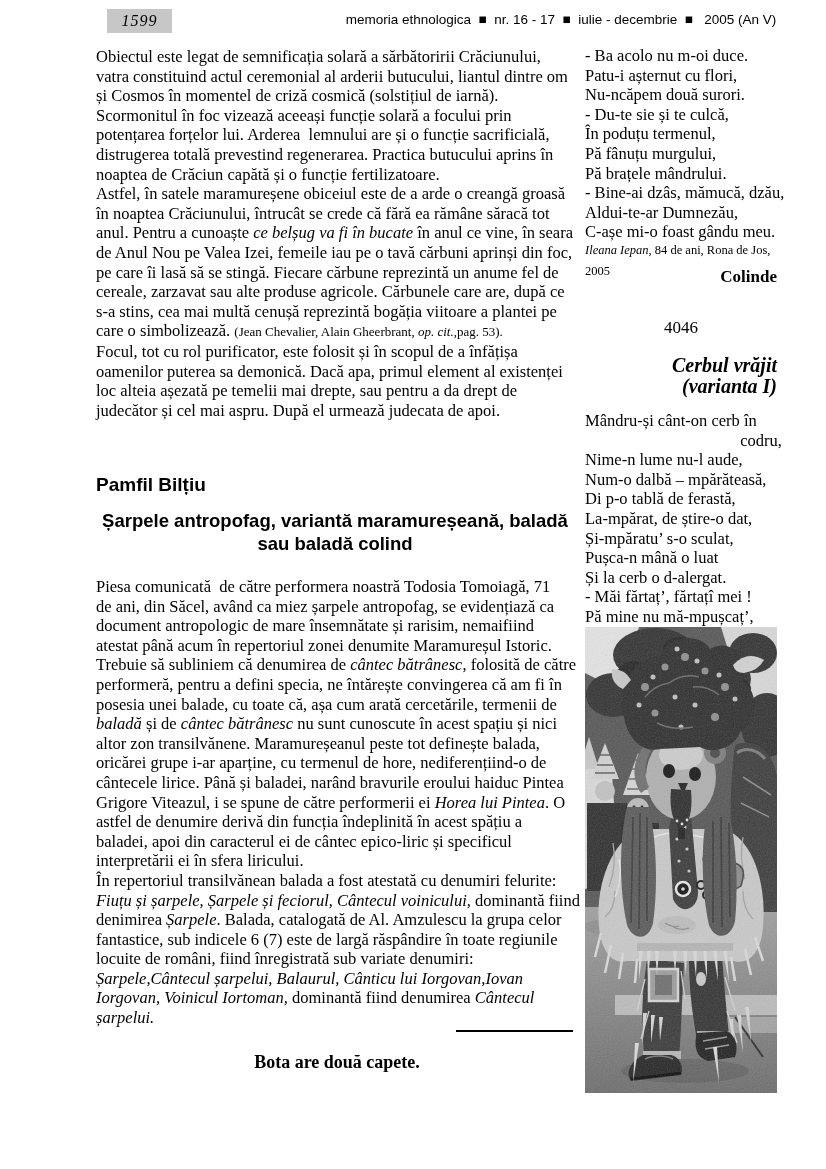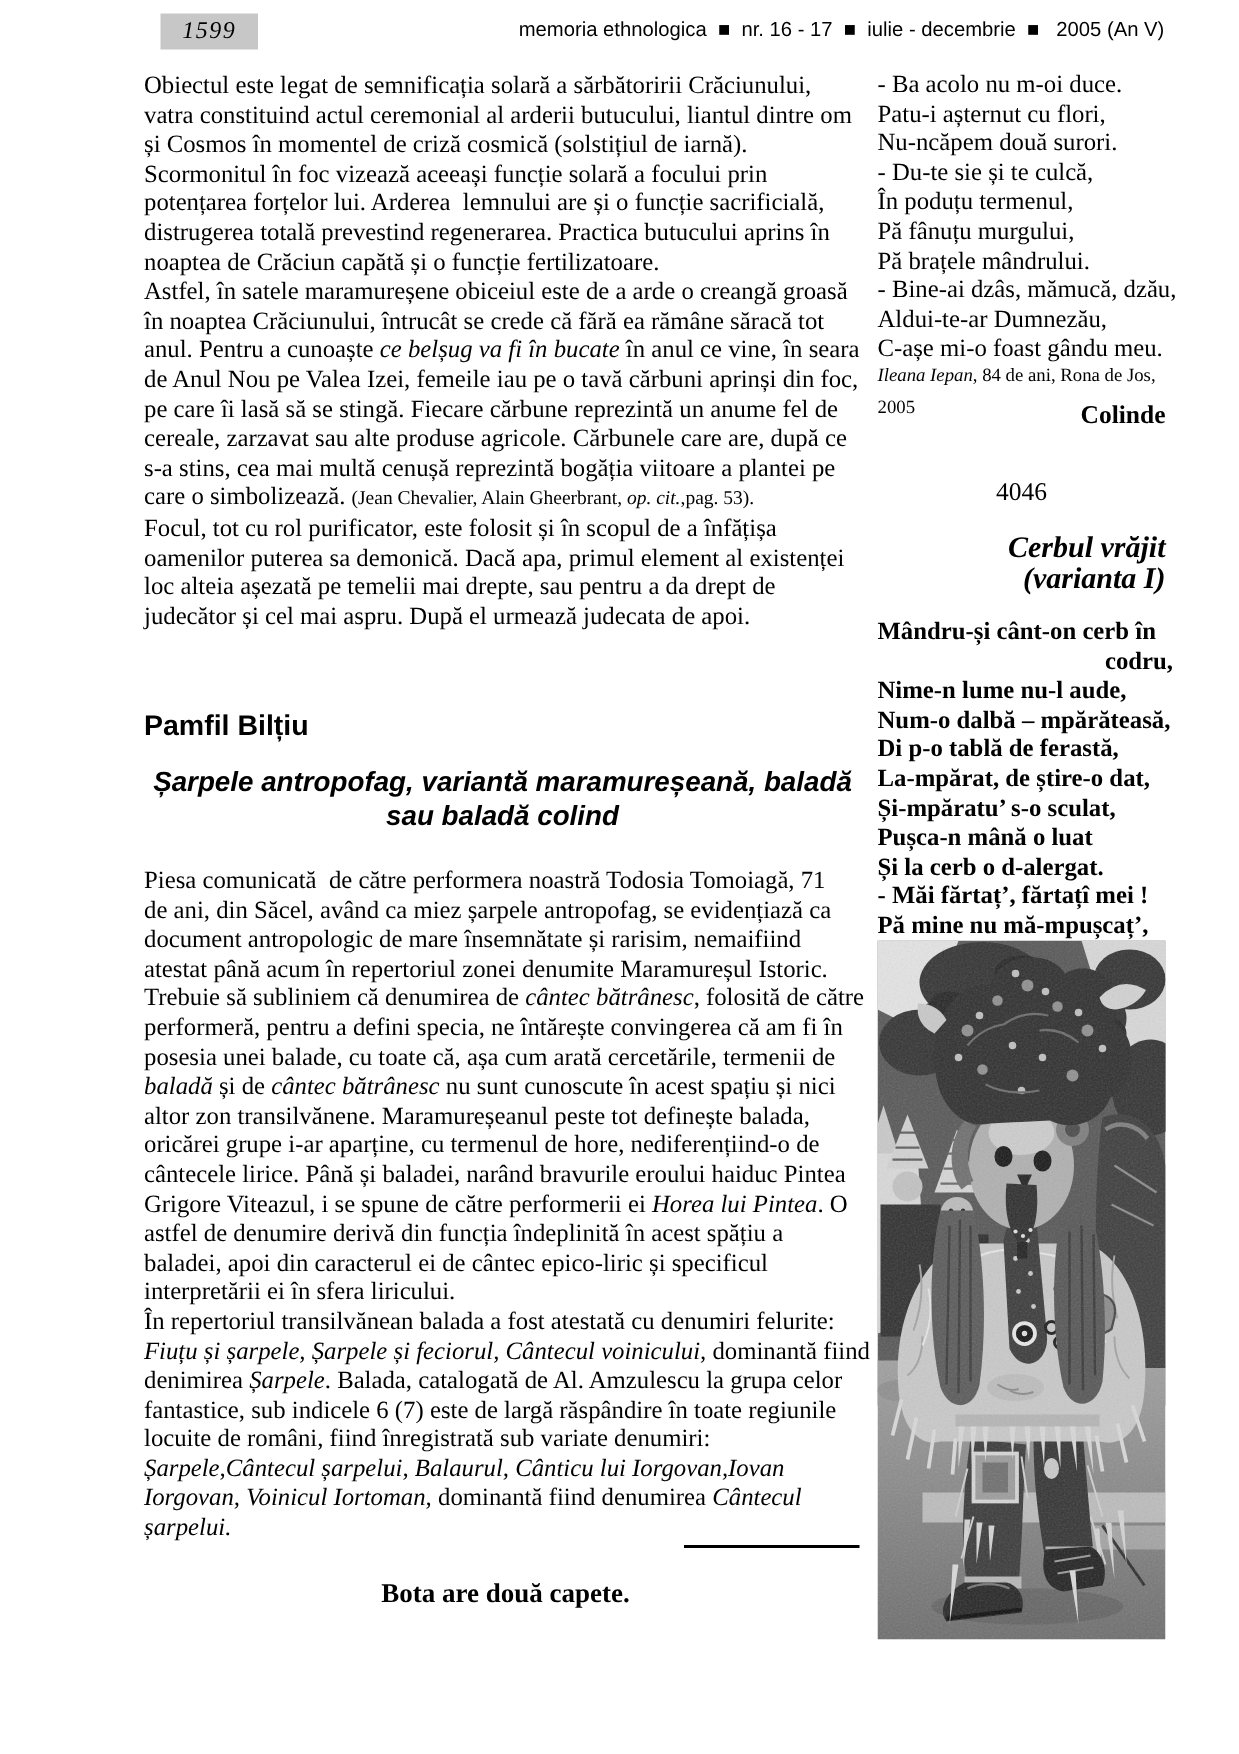--- a/index.html
+++ b/index.html
@@ -16,34 +16,34 @@
   .body-text{font-size:16.5px;line-height:19.6px;}
   .it{font-style:italic;}
   .sm{font-size:13px;}
   .tline.right{text-align:right;}
   
   .p1{position:absolute;left:96px;top:47px;width:482px;}
   .author{position:absolute;left:96px;top:474px;font-family:"Liberation Sans","DejaVu Sans",sans-serif;
         font-weight:bold;font-size:19px;}
   .article-title{position:absolute;left:92px;top:510px;width:486px;text-align:center;
         font-family:"Liberation Sans","DejaVu Sans",sans-serif;font-weight:bold;
-        font-size:18.5px;line-height:22.5px;font-style:italic;}
+        font-size:18.5px;line-height:22.5px;}
   .p2{position:absolute;left:96px;top:577px;width:482px;}
   .footnote-rule{position:absolute;left:456px;top:1030px;width:117px;height:2px;background:#000;}
   .caption{position:absolute;left:96px;top:1052px;width:482px;text-align:center;
         font-weight:bold;font-size:18px;}
   
   .poem1{position:absolute;left:585px;top:46px;width:197px;}
   .attribution{position:absolute;left:585px;top:240px;width:240px;font-size:12.5px;line-height:21px;}
   .colinde-heading{position:absolute;left:585px;top:267px;width:192px;text-align:right;
         font-weight:bold;font-size:17px;}
   .piece-number{position:absolute;left:585px;top:318px;width:192px;text-align:center;font-size:17px;}
   .poem-title{position:absolute;left:585px;top:355px;width:192px;text-align:right;
         font-weight:bold;font-style:italic;font-size:20px;line-height:21px;}
-  .poem2{position:absolute;left:585px;top:411px;width:197px;font-weight:bold;}
+  .poem2{position:absolute;left:585px;top:411px;width:197px;}
   .photo-frame{position:absolute;left:585px;top:627px;width:192px;height:466px;}
   .photo-frame svg{display:block;}
 </style>
 </head>
 <body>
 
 <div class="page">
 
   <div class="pagenum-box">
     <span>1599</span>

